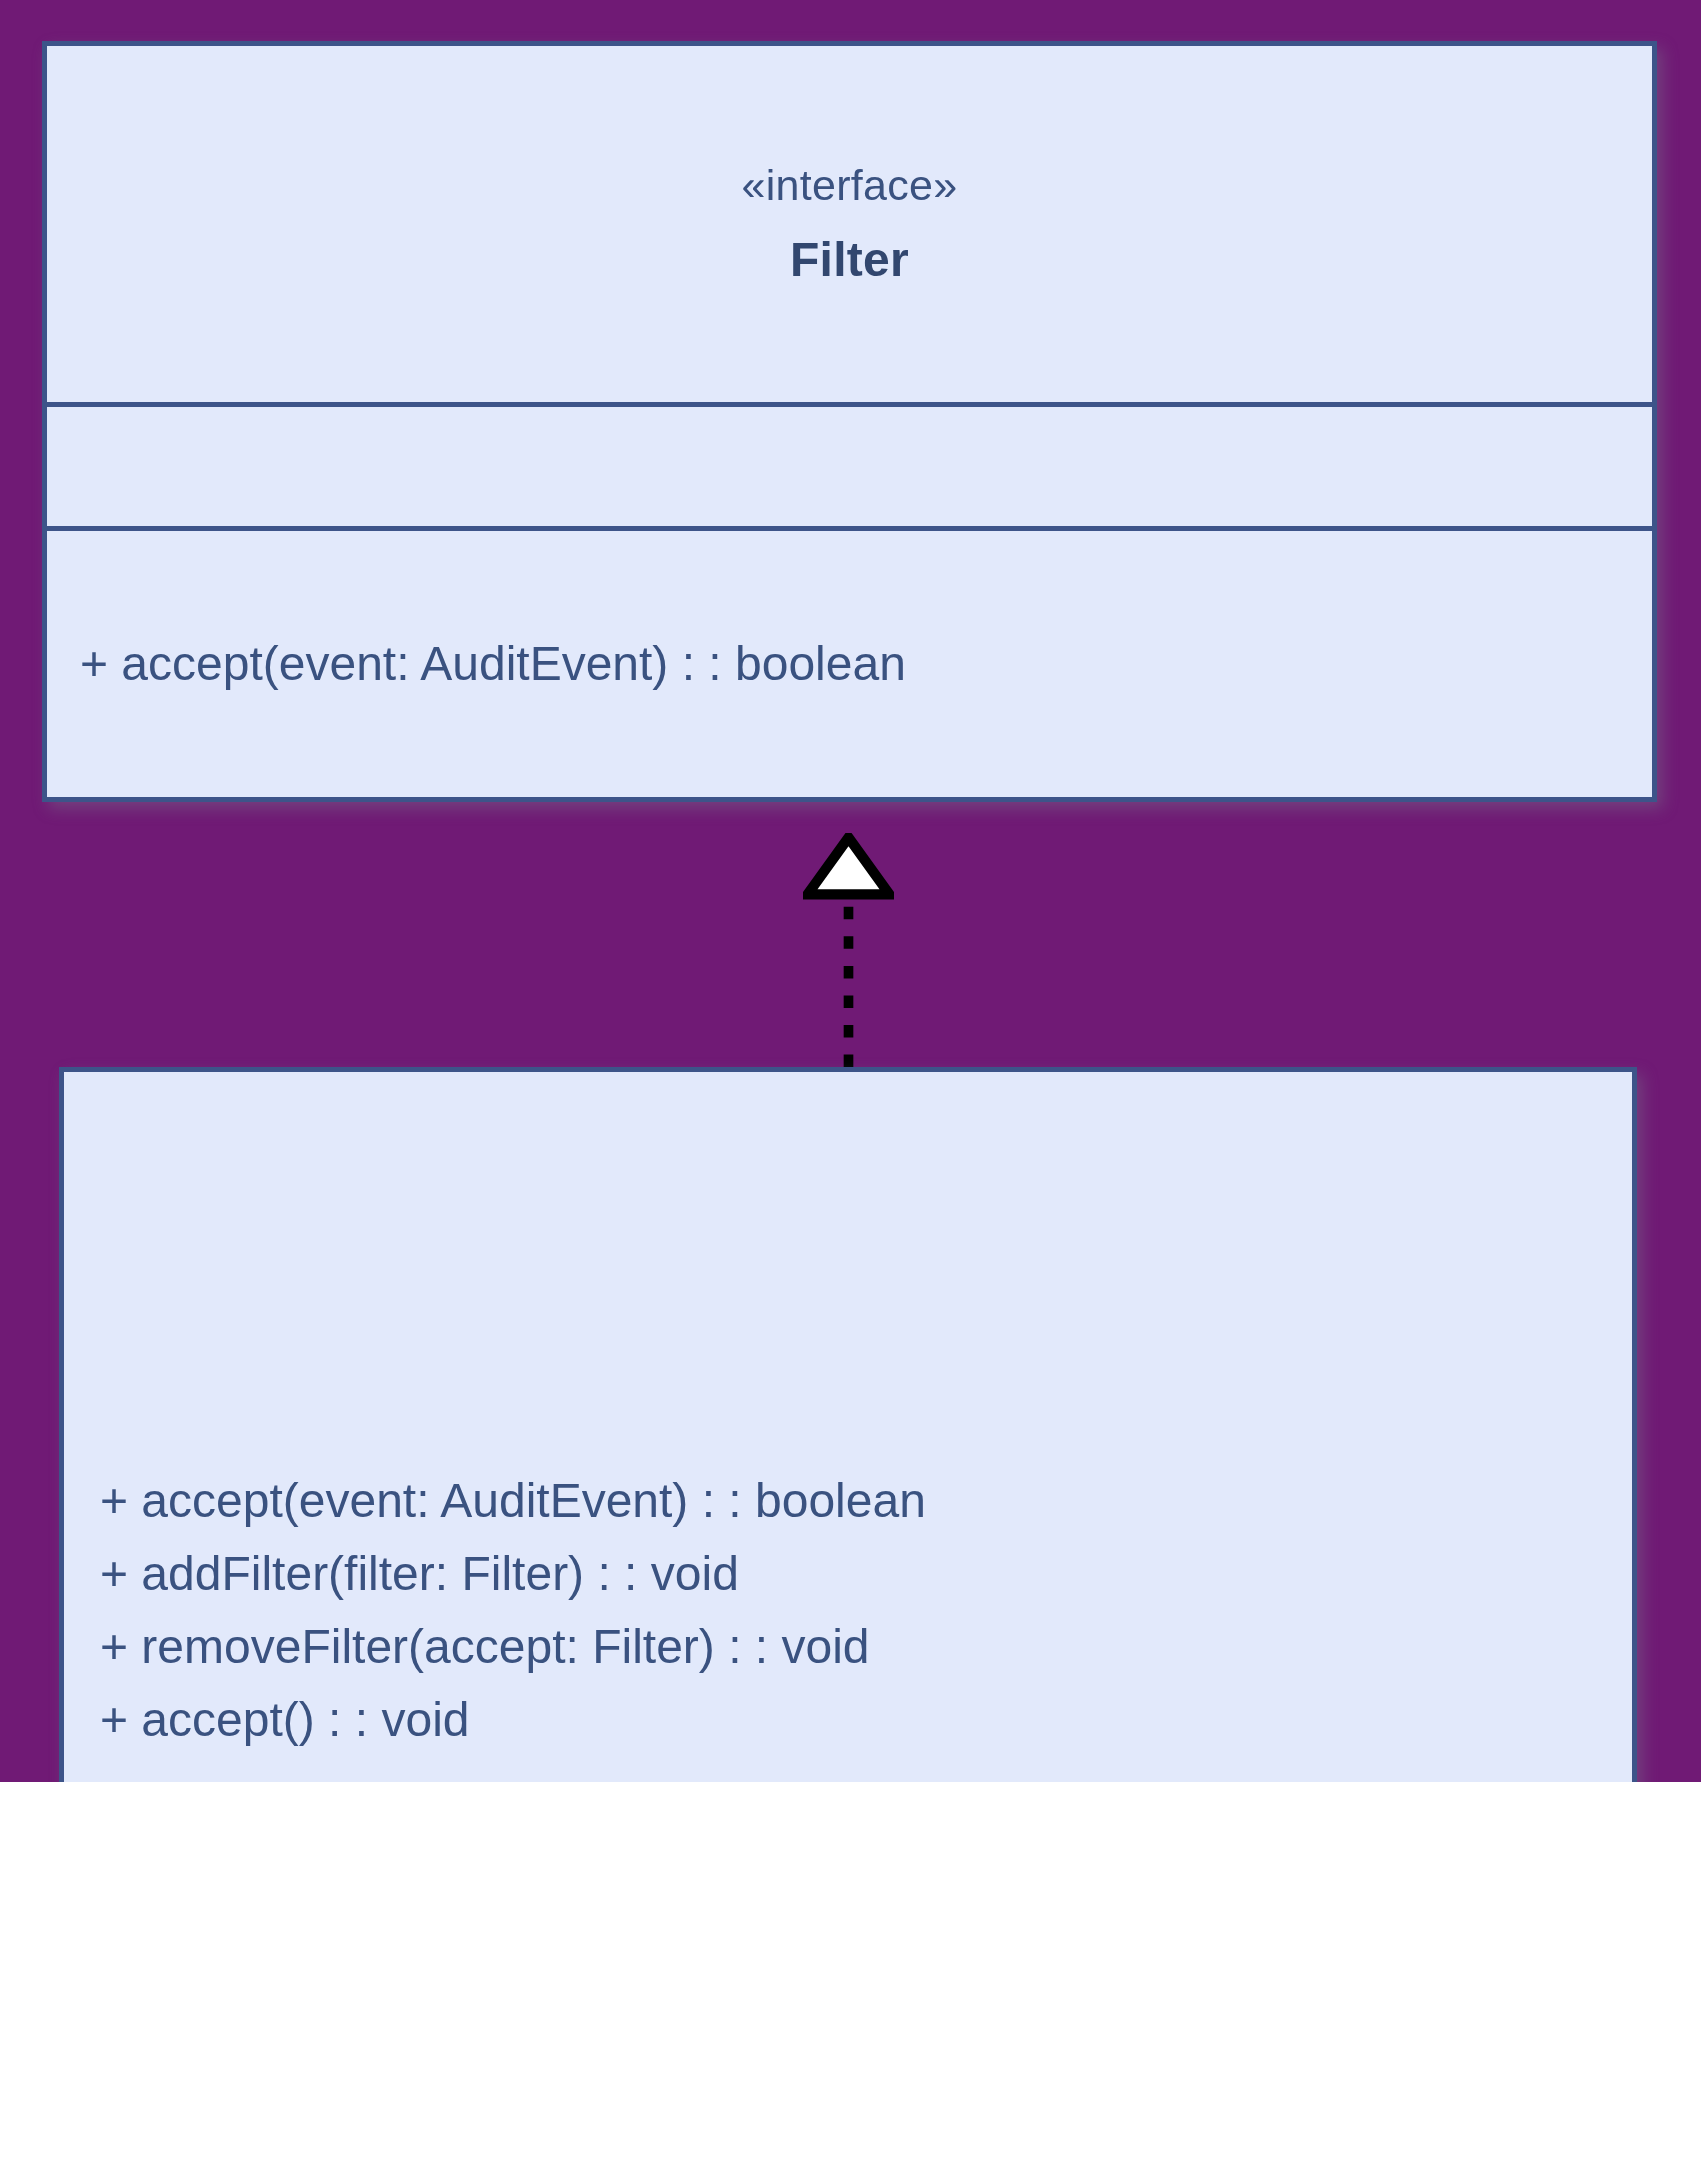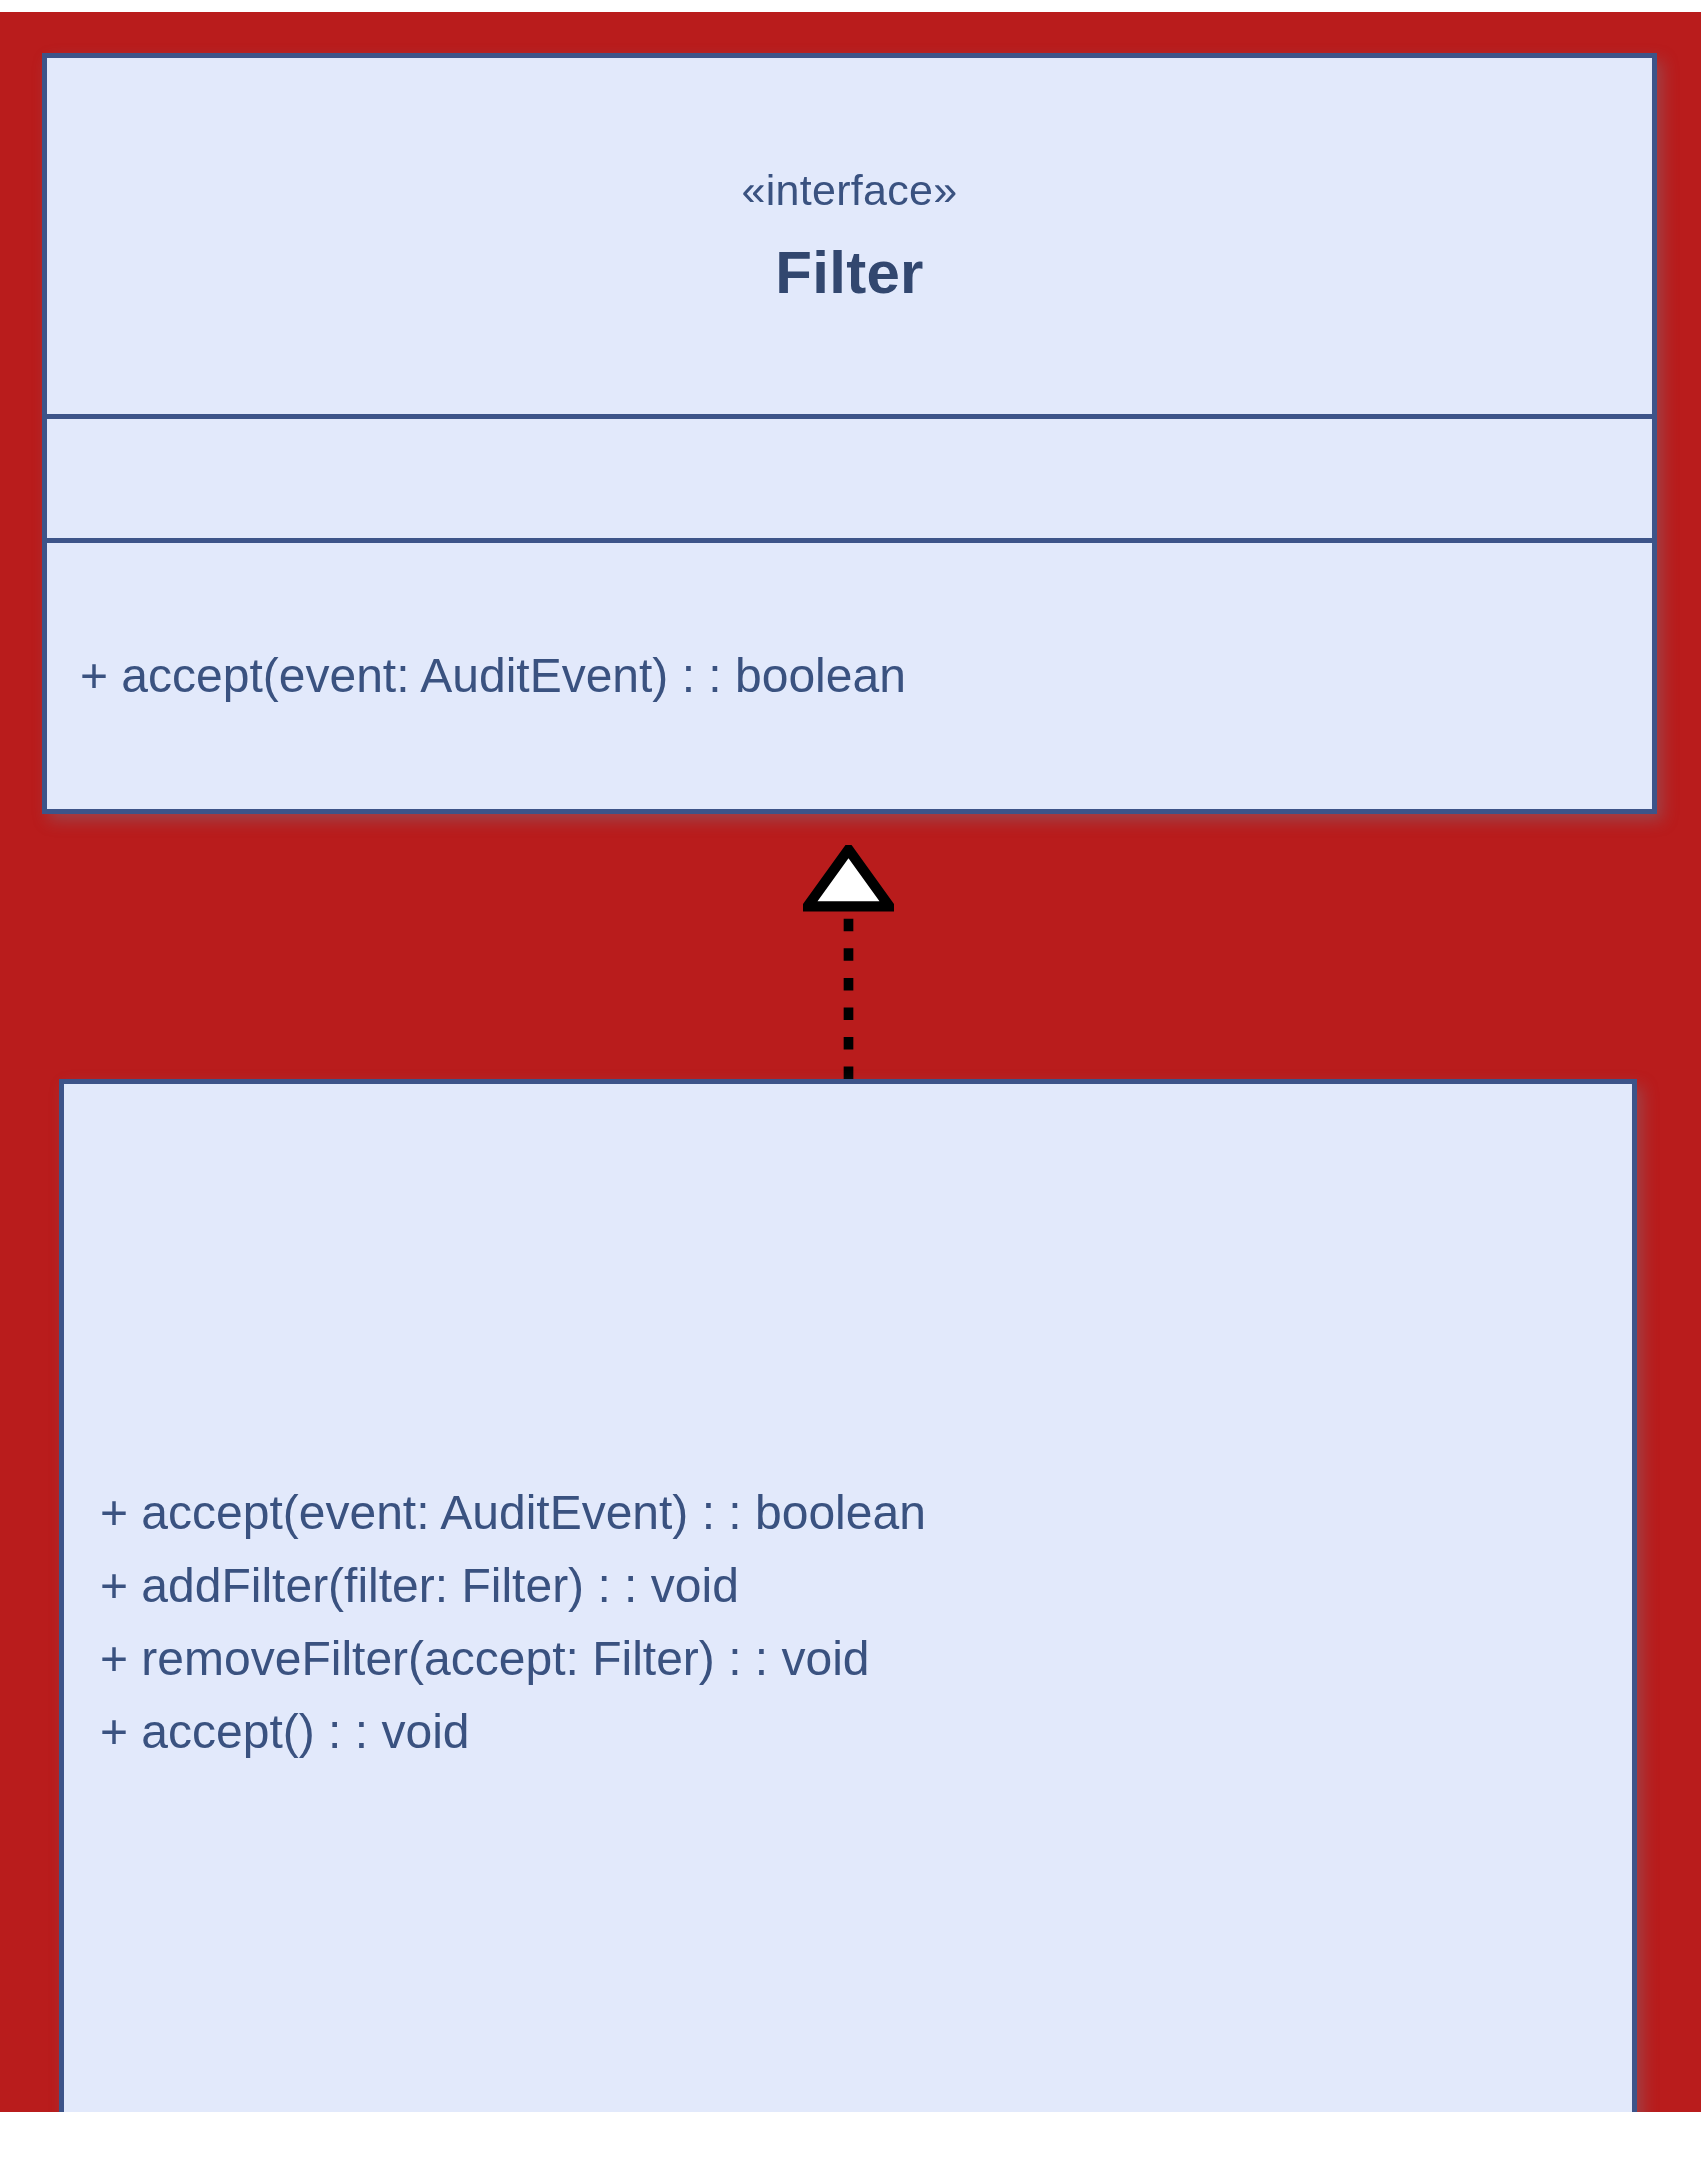--- a/index.html
+++ b/index.html
@@ -3,25 +3,24 @@
 <meta charset="utf-8">
 <style>
   html, body {
     margin: 0;
     padding: 0;
     background: #ffffff;
   }
   #canvas {
     position: relative;
     width: 1701px;
-    height: 2100px;
-    background: #b91c1c;
+    height: 1782px;
+    background: #701a75;
     font-family: "Liberation Sans", sans-serif;
     overflow: hidden;
-    margin-top: 12px;
   }
 
   
   .uml-class {
     position: absolute;
     box-sizing: border-box;
     background: #e2e9fb;
     border: 5.1px solid #3d5489;
     box-shadow: 5.7px 6.8px 15px rgba(120,125,140,0.40);
     display: flex;
@@ -47,21 +46,21 @@
   }
   .stereotype {
     color: #3a5280;
     font-size: 43px;
     font-weight: normal;
     line-height: 1.05;
     letter-spacing: 0.3px;
   }
   .classname {
     color: #32476f;
-    font-size: 60px;
+    font-size: 48px;
     font-weight: bold;
     line-height: 1.05;
     letter-spacing: 0.3px;
   }
 
   
   .members {
     list-style: none;
     margin: 0;
     padding: 0;

